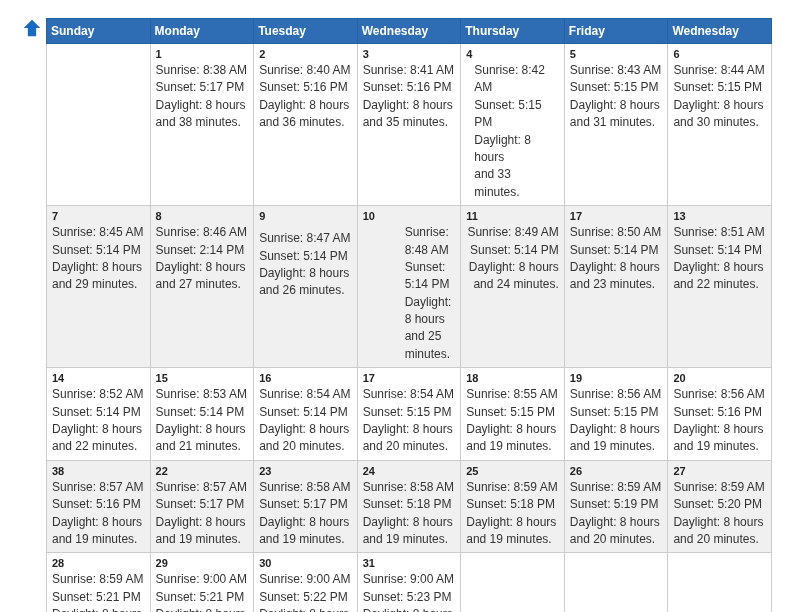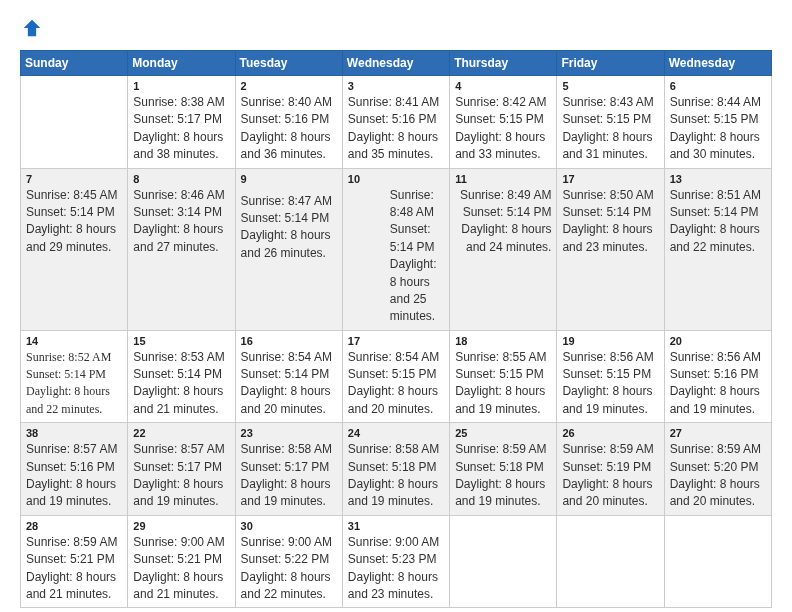--- a/index.html
+++ b/index.html
@@ -8,21 +8,21 @@
       height: 612px;
       font-family: Arial, sans-serif;
       background: #fff;
       overflow: hidden;
     }
     .page {
       width: 792px;
       height: 612px;
       padding: 18px 20px 10px 20px;
       display: flex;
-      flex-direction: column;
+      flex-direction: row;
     }
     .header {
       display: flex;
       justify-content: space-between;
       align-items: flex-start;
       margin-bottom: 8px;
     }
     .logo {
       display: flex;
       align-items: center;
@@ -151,21 +151,21 @@
           </td>
           <td>
             <div class="day-number">3</div>
             <div class="day-info" style="white-space: pre-line;">Sunrise: 8:41 AM
 Sunset: 5:16 PM
 Daylight: 8 hours
 and 35 minutes.</div>
           </td>
           <td>
             <div class="day-number">4</div>
-            <div class="day-info" style="white-space: pre-line;">Sunrise: 8:42 AM
+            <div class="day-info" style="white-space: pre-line; margin-left: 8px;">Sunrise: 8:42 AM
 Sunset: 5:15 PM
 Daylight: 8 hours
 and 33 minutes.</div>
           </td>
           <td>
             <div class="day-number">5</div>
             <div class="day-info" style="white-space: pre-line;">Sunrise: 8:43 AM
 Sunset: 5:15 PM
 Daylight: 8 hours
 and 31 minutes.</div>
@@ -182,21 +182,21 @@
           <td>
             <div class="day-number">7</div>
             <div class="day-info" style="white-space: pre-line;">Sunrise: 8:45 AM
 Sunset: 5:14 PM
 Daylight: 8 hours
 and 29 minutes.</div>
           </td>
           <td>
             <div class="day-number">8</div>
             <div class="day-info" style="white-space: pre-line;">Sunrise: 8:46 AM
-Sunset: 3:14 PM
+Sunset: 2:14 PM
 Daylight: 8 hours
 and 27 minutes.</div>
           </td>
           <td>
             <div class="day-number">9</div>
             <div class="day-info" style="white-space: pre-line; margin-top: 8px;">Sunrise: 8:47 AM
 Sunset: 5:14 PM
 Daylight: 8 hours
 and 26 minutes.</div>
           </td>
@@ -225,21 +225,21 @@
             <div class="day-number">13</div>
             <div class="day-info" style="white-space: pre-line;">Sunrise: 8:51 AM
 Sunset: 5:14 PM
 Daylight: 8 hours
 and 22 minutes.</div>
           </td>
         </tr>
         <tr class="row-white">
           <td>
             <div class="day-number">14</div>
-            <div class="day-info" style="white-space: pre-line; font-family: Liberation Serif, serif;">Sunrise: 8:52 AM
+            <div class="day-info" style="white-space: pre-line;">Sunrise: 8:52 AM
 Sunset: 5:14 PM
 Daylight: 8 hours
 and 22 minutes.</div>
           </td>
           <td>
             <div class="day-number">15</div>
             <div class="day-info" style="white-space: pre-line;">Sunrise: 8:53 AM
 Sunset: 5:14 PM
 Daylight: 8 hours
 and 21 minutes.</div>

